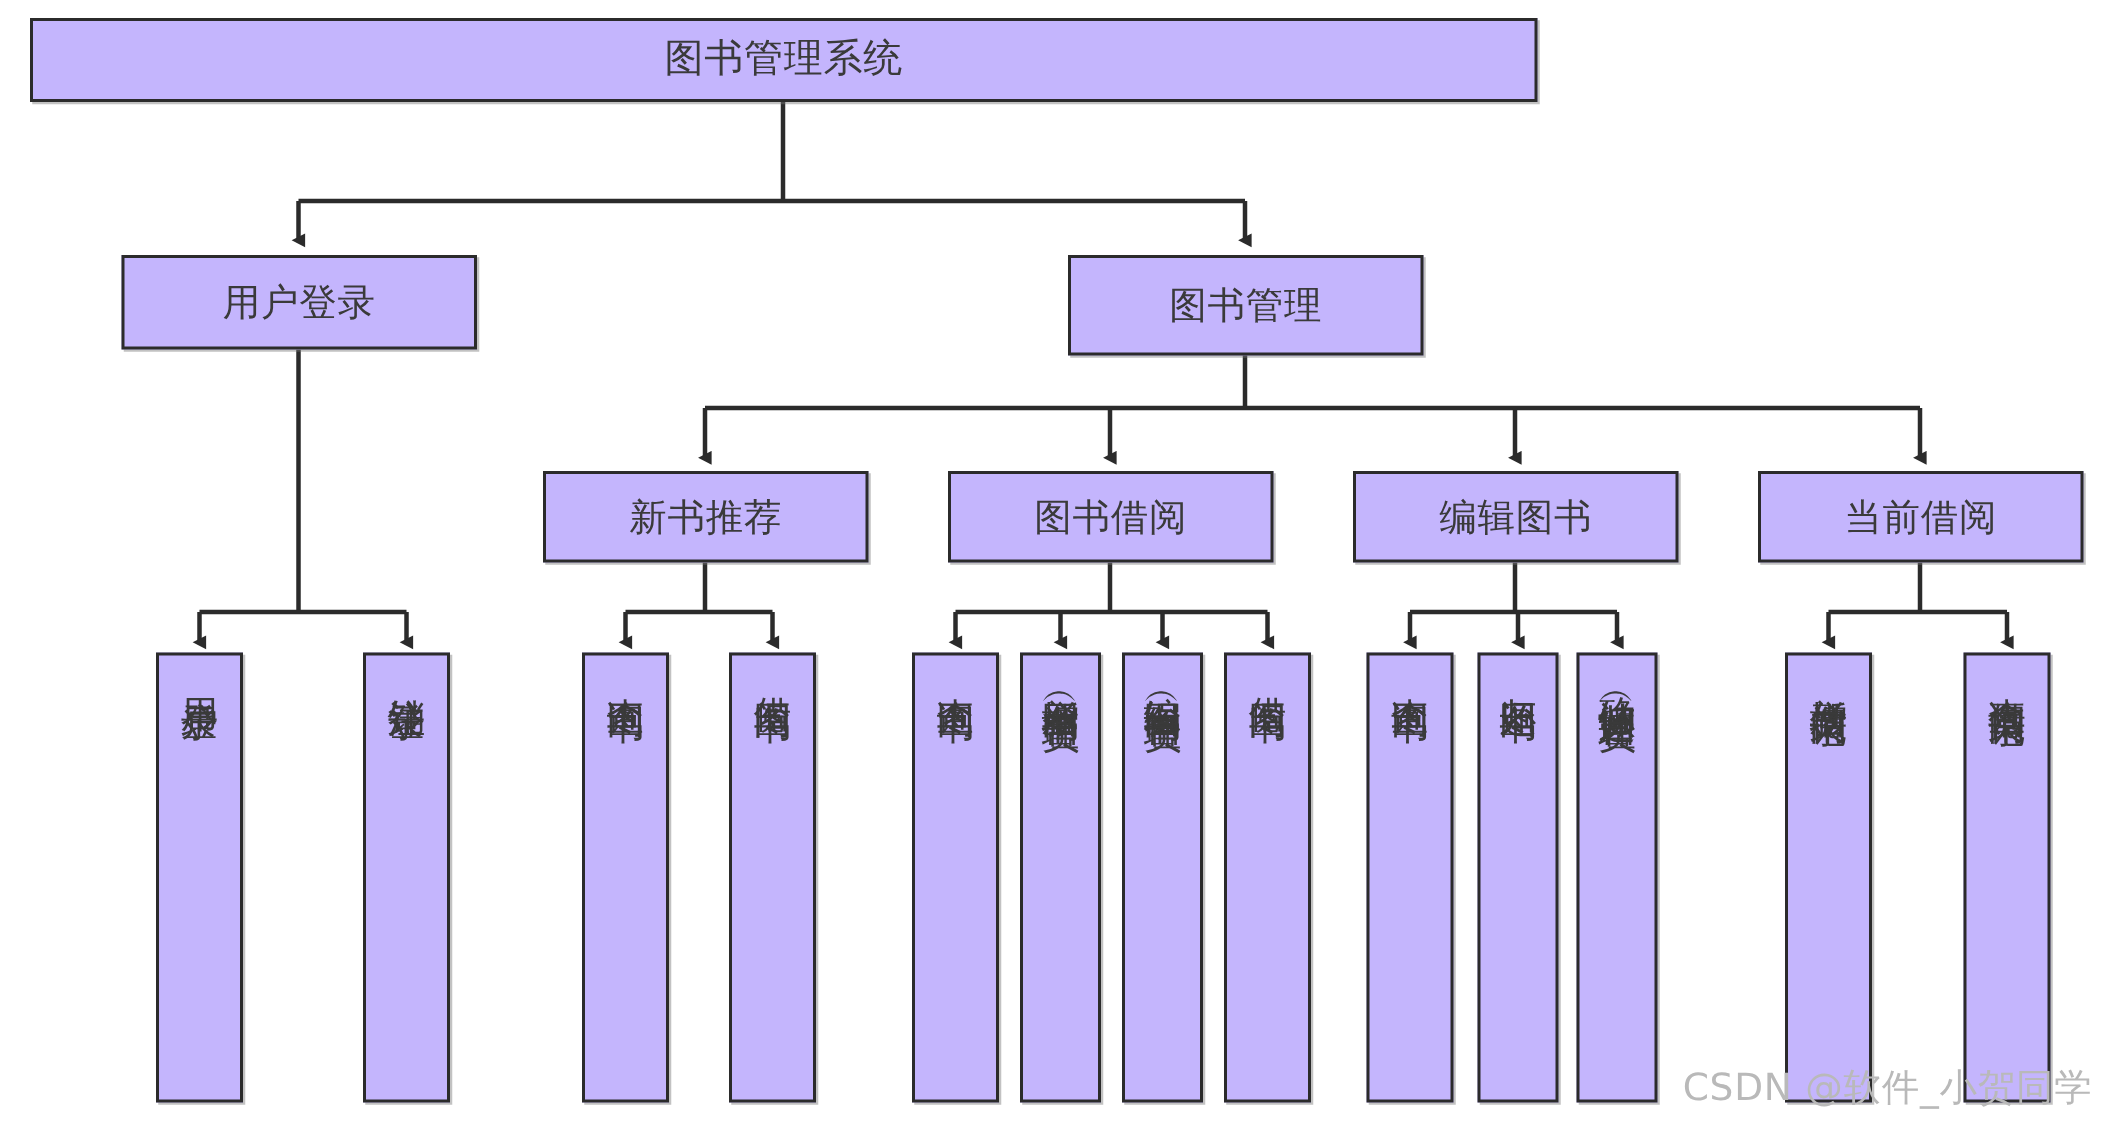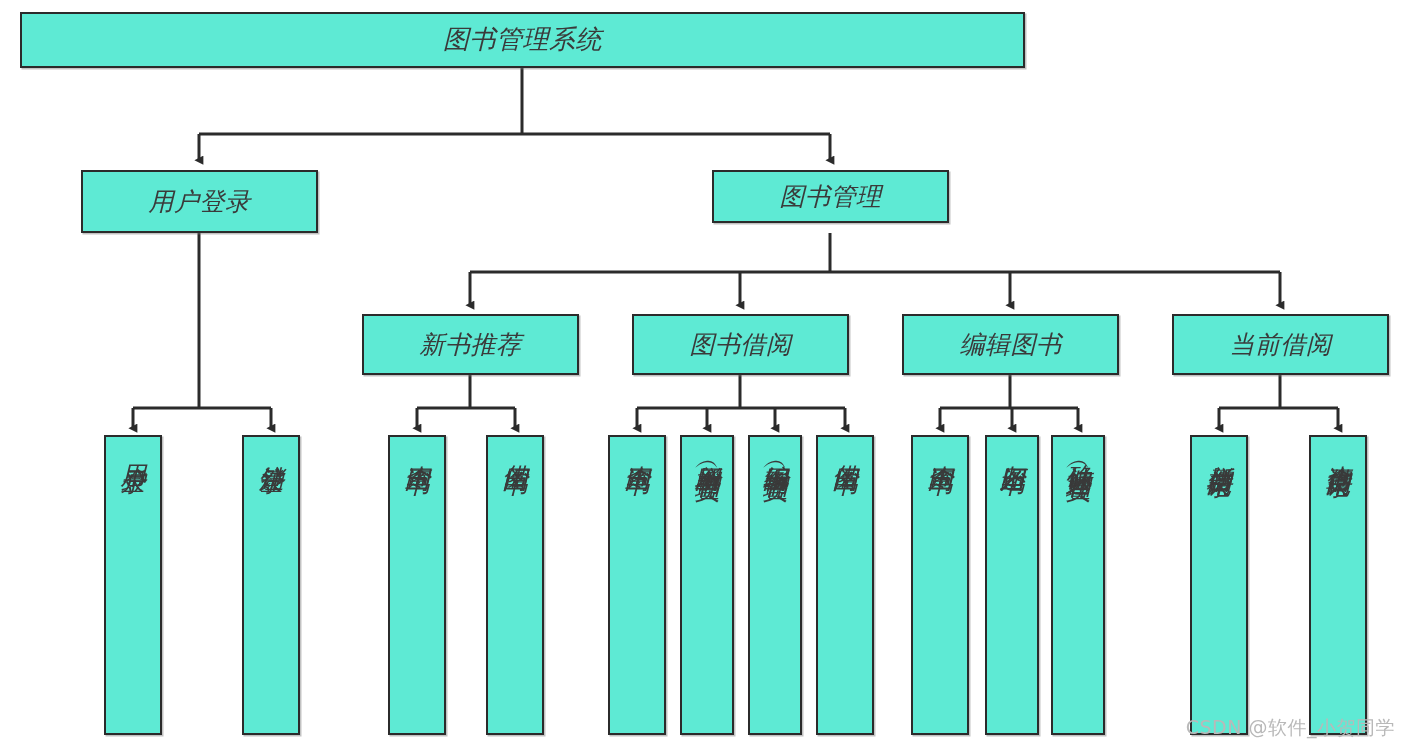--- a/index.html
+++ b/index.html
@@ -22,28 +22,27 @@
     left: 0;
     top: 0;
     width: 1405px;
     height: 747px;
     pointer-events: none;
   }
   .node {
     position: absolute;
     box-sizing: border-box;
     border: 2.5px solid #2b2b2b;
-    background: #5eead4;
+    background: #c4b5fd;
     color: #3b3b3b;
     display: flex;
     align-items: center;
     justify-content: center;
     text-align: left;
     box-shadow: 1.5px 1.5px 0 rgba(120,120,120,0.45);
-    font-style: italic;
   }
   .node .label {
     display: block;
     line-height: 1.12;
     letter-spacing: 0.5px;
     color: #3a3a3a;
   }
   .node.horiz .label {
     font-size: 25px;
     white-space: nowrap;
@@ -60,21 +59,21 @@
     letter-spacing: 2px;
     white-space: nowrap;
   }
   .node.root .label {
     font-size: 26px;
   }
   #watermark {
     position: absolute;
     right: 10px;
     bottom: 6px;
-    font-size: 19px;
+    font-size: 25px;
     color: #b9b9b9;
     letter-spacing: 0.5px;
     white-space: nowrap;
     user-select: none;
   }
 </style>
 </head>
 <body>
 
 <div id="canvas">
@@ -129,21 +128,21 @@
     </g>
   </svg>
 
   <div class="node horiz root" style="left:20px; top:12px; width:1005px; height:56px;">
     <span class="label">图书管理系统</span>
   </div>
 
   <div class="node horiz" style="left:81px; top:170px; width:237px; height:63px;">
     <span class="label">用户登录</span>
   </div>
-  <div class="node horiz" style="left:712px; top:170px; width:237px; height:53px;">
+  <div class="node horiz" style="left:712px; top:170px; width:237px; height:67px;">
     <span class="label">图书管理</span>
   </div>
 
   <div class="node horiz" style="left:362px; top:314px; width:217px; height:61px;">
     <span class="label">新书推荐</span>
   </div>
   <div class="node horiz" style="left:632px; top:314px; width:217px; height:61px;">
     <span class="label">图书借阅</span>
   </div>
   <div class="node horiz" style="left:902px; top:314px; width:217px; height:61px;">

